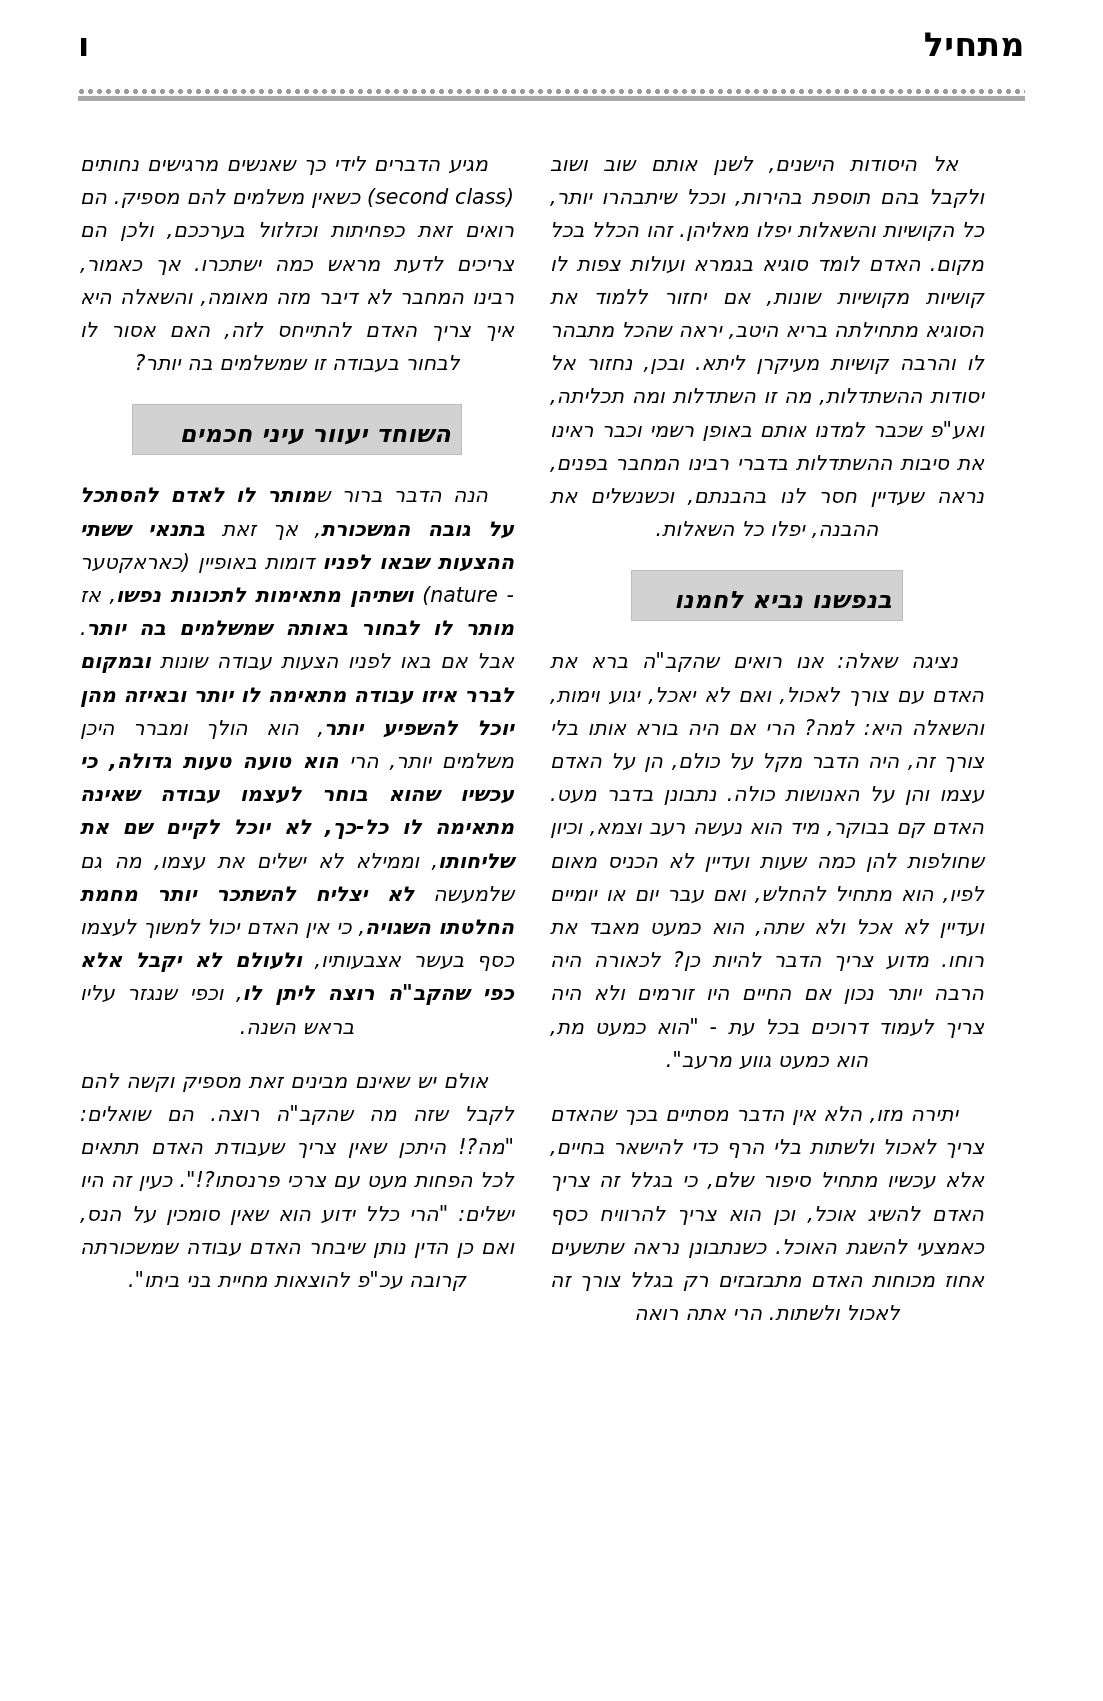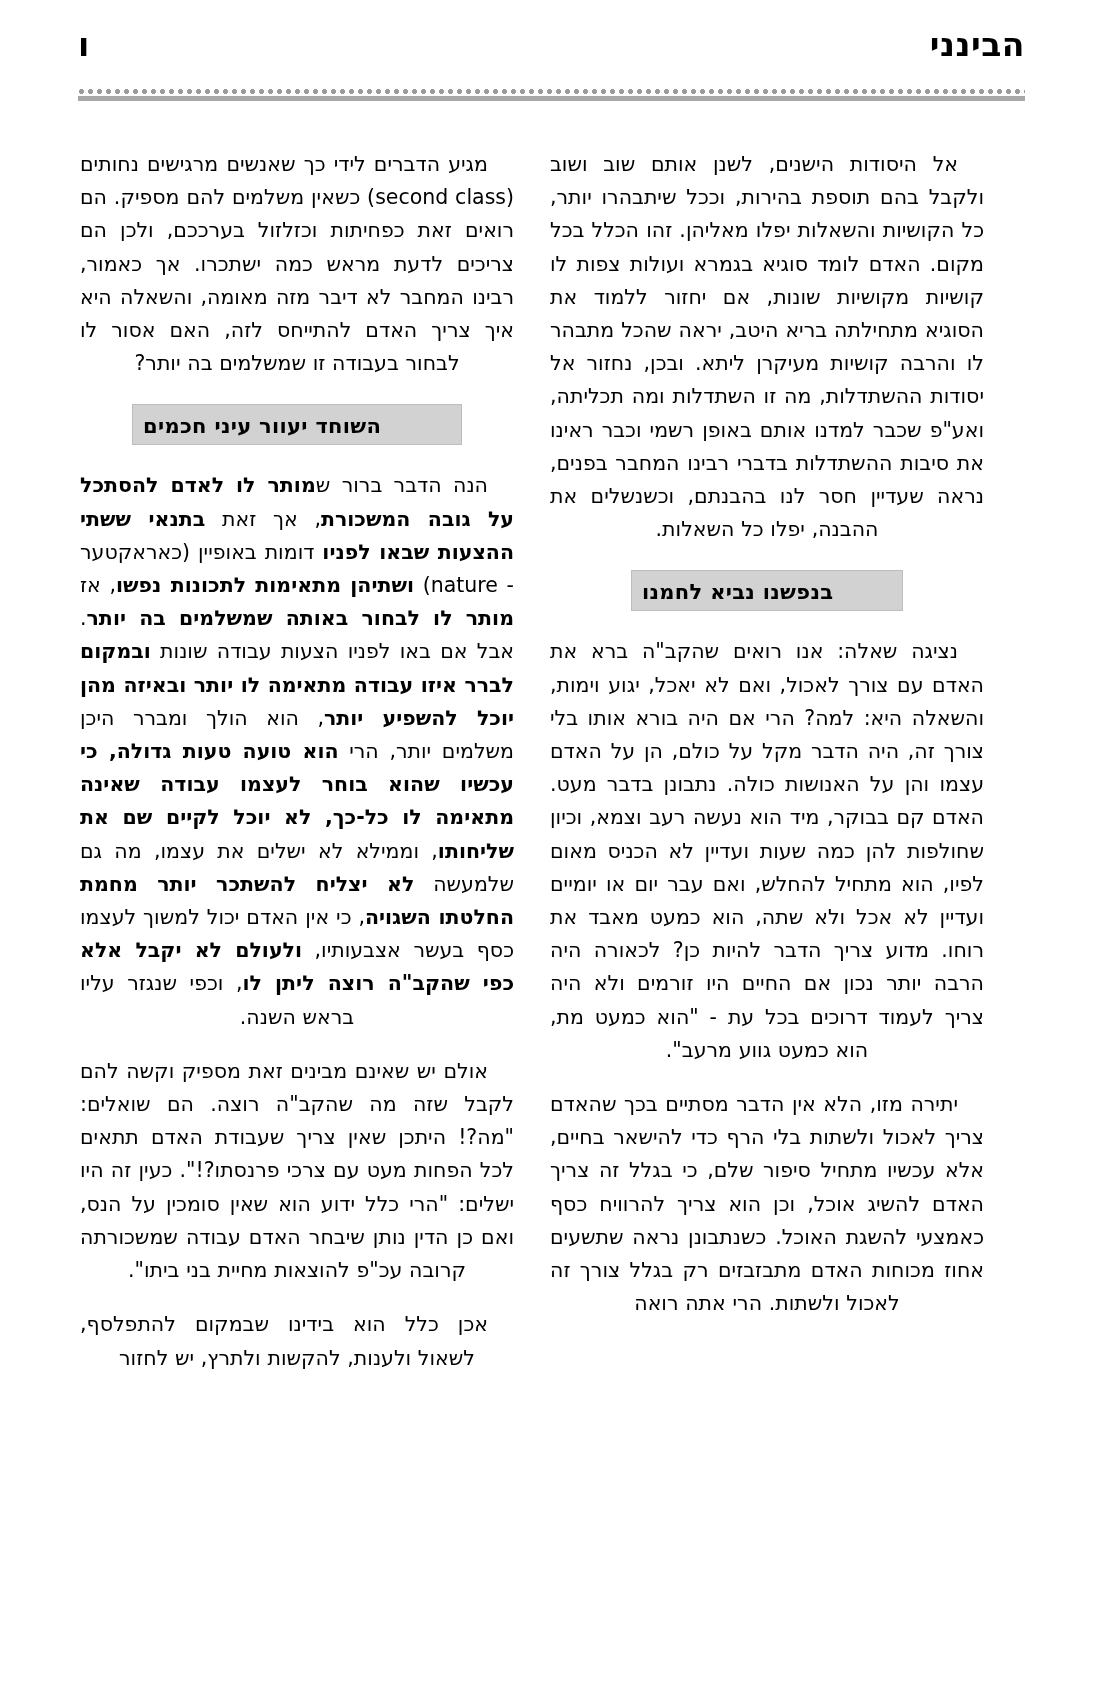--- a/index.html
+++ b/index.html
@@ -83,20 +83,21 @@
     right: 80px;
     bottom: 34px;
     display: flex;
     flex-direction: row-reverse;
     gap: 36px;
   }
   .col {
     width: 434px;
     flex: 0 0 434px;
     position: relative;
+    font-style: italic;
   }
 
   p.para {
     margin: 0 0 0 0;
     font-size: 20.5px;
     line-height: 33.2px;
     text-align: justify;
     text-align-last: center;
     text-justify: inter-word;
     word-spacing: 0.2px;
@@ -107,24 +108,24 @@
   p.para.indent {
     text-indent: 26px;
   }
   p.para b {
     font-weight: bold;
   }
 
   .section-heading {
     background: #d2d2d2;
     border: 1px solid #bdbdbd;
-    text-align: left;
-    font-size: 21px;
+    text-align: right;
+    font-size: 24px;
     font-weight: bold;
-    padding: 9px 10px 6px 10px;
+    padding: 15px 10px 6px 10px;
     letter-spacing: 0.3px;
     margin: 24px 0 24px 0;
     box-sizing: border-box;
   }
   .section-heading.h-right {
     width: 330px;
     margin-right: auto;
     margin-left: auto;
   }
   .section-heading.h-left {
@@ -133,41 +134,40 @@
     margin-left: auto;
   }
 </style>
 </head>
 <body>
 
 <div class="page">
 
   <div class="header">
     <div class="header-page-number">ו</div>
-    <div class="header-title">הבינני</div>
+    <div class="header-title">מתחיל</div>
   </div>
 
   <div class="rule-wrap">
     <div class="rule-dots"></div>
     <div class="rule-bar" style="background: rgb(168, 168, 168);"></div>
   </div>
 
   <div class="columns">
 
     <div class="col">
       <div id="right-paras-before">
           <p class="para indent"><span>מגיע הדברים לידי כך שאנשים מרגישים נחותים (second class) כשאין משלמים להם מספיק. הם רואים זאת כפחיתות וכזלזול בערככם, ולכן הם צריכים לדעת מראש כמה ישתכרו. אך כאמור, רבינו המחבר לא דיבר מזה מאומה, והשאלה היא איך צריך האדם להתייחס לזה, האם אסור לו לבחור בעבודה זו שמשלמים בה יותר?</span></p>
         </div>
 
       <div class="section-heading h-right" style="background: rgb(210, 210, 210); border-color: rgb(189, 189, 189);">השוחד יעוור עיני חכמים</div>
 
       <div id="right-paras-after">
           <p class="para indent"><span>הנה הדבר ברור ש</span><b>מותר לו לאדם להסתכל על גובה המשכורת</b><span>, אך זאת </span><b>בתנאי ששתי ההצעות שבאו לפניו</b><span> דומות באופיין (כאראקטער - nature) </span><b>ושתיהן מתאימות לתכונות נפשו</b><span>, אז </span><b>מותר לו לבחור באותה שמשלמים בה יותר</b><span>. אבל אם באו לפניו הצעות עבודה שונות </span><b>ובמקום לברר איזו עבודה מתאימה לו יותר ובאיזה מהן יוכל להשפיע יותר</b><span>, הוא הולך ומברר היכן משלמים יותר, הרי </span><b>הוא טועה טעות גדולה, כי עכשיו שהוא בוחר לעצמו עבודה שאינה מתאימה לו כל-כך, לא יוכל לקיים שם את שליחותו</b><span>, וממילא לא ישלים את עצמו, מה גם שלמעשה </span><b>לא יצליח להשתכר יותר מחמת החלטתו השגויה</b><span>, כי אין האדם יכול למשוך לעצמו כסף בעשר אצבעותיו, </span><b>ולעולם לא יקבל אלא כפי שהקב"ה רוצה ליתן לו</b><span>, וכפי שנגזר עליו בראש השנה.</span></p>
           <p class="para indent"><span>אולם יש שאינם מבינים זאת מספיק וקשה להם לקבל שזה מה שהקב"ה רוצה. הם שואלים: "מה?! היתכן שאין צריך שעבודת האדם תתאים לכל הפחות מעט עם צרכי פרנסתו?!". כעין זה היו ישלים: "הרי כלל ידוע הוא שאין סומכין על הנס, ואם כן הדין נותן שיבחר האדם עבודה שמשכורתה קרובה עכ"פ להוצאות מחיית בני ביתו".</span></p>
-          <p class="para indent"><span>אכן כלל הוא בידינו שבמקום להתפלסף, לשאול ולענות, להקשות ולתרץ, יש לחזור</span></p>
         </div>
     </div>
 
     <div class="col">
       <div id="left-paras-before">
           <p class="para indent"><span>אל היסודות הישנים, לשנן אותם שוב ושוב ולקבל בהם תוספת בהירות, וככל שיתבהרו יותר, כל הקושיות והשאלות יפלו מאליהן. זהו הכלל בכל מקום. האדם לומד סוגיא בגמרא ועולות צפות לו קושיות מקושיות שונות, אם יחזור ללמוד את הסוגיא מתחילתה בריא היטב, יראה שהכל מתבהר לו והרבה קושיות מעיקרן ליתא. ובכן, נחזור אל יסודות ההשתדלות, מה זו השתדלות ומה תכליתה, ואע"פ שכבר למדנו אותם באופן רשמי וכבר ראינו את סיבות ההשתדלות בדברי רבינו המחבר בפנים, נראה שעדיין חסר לנו בהבנתם, וכשנשלים את ההבנה, יפלו כל השאלות.</span></p>
         </div>
 
       <div class="section-heading h-left" style="background: rgb(210, 210, 210); border-color: rgb(189, 189, 189);">בנפשנו נביא לחמנו</div>
 

